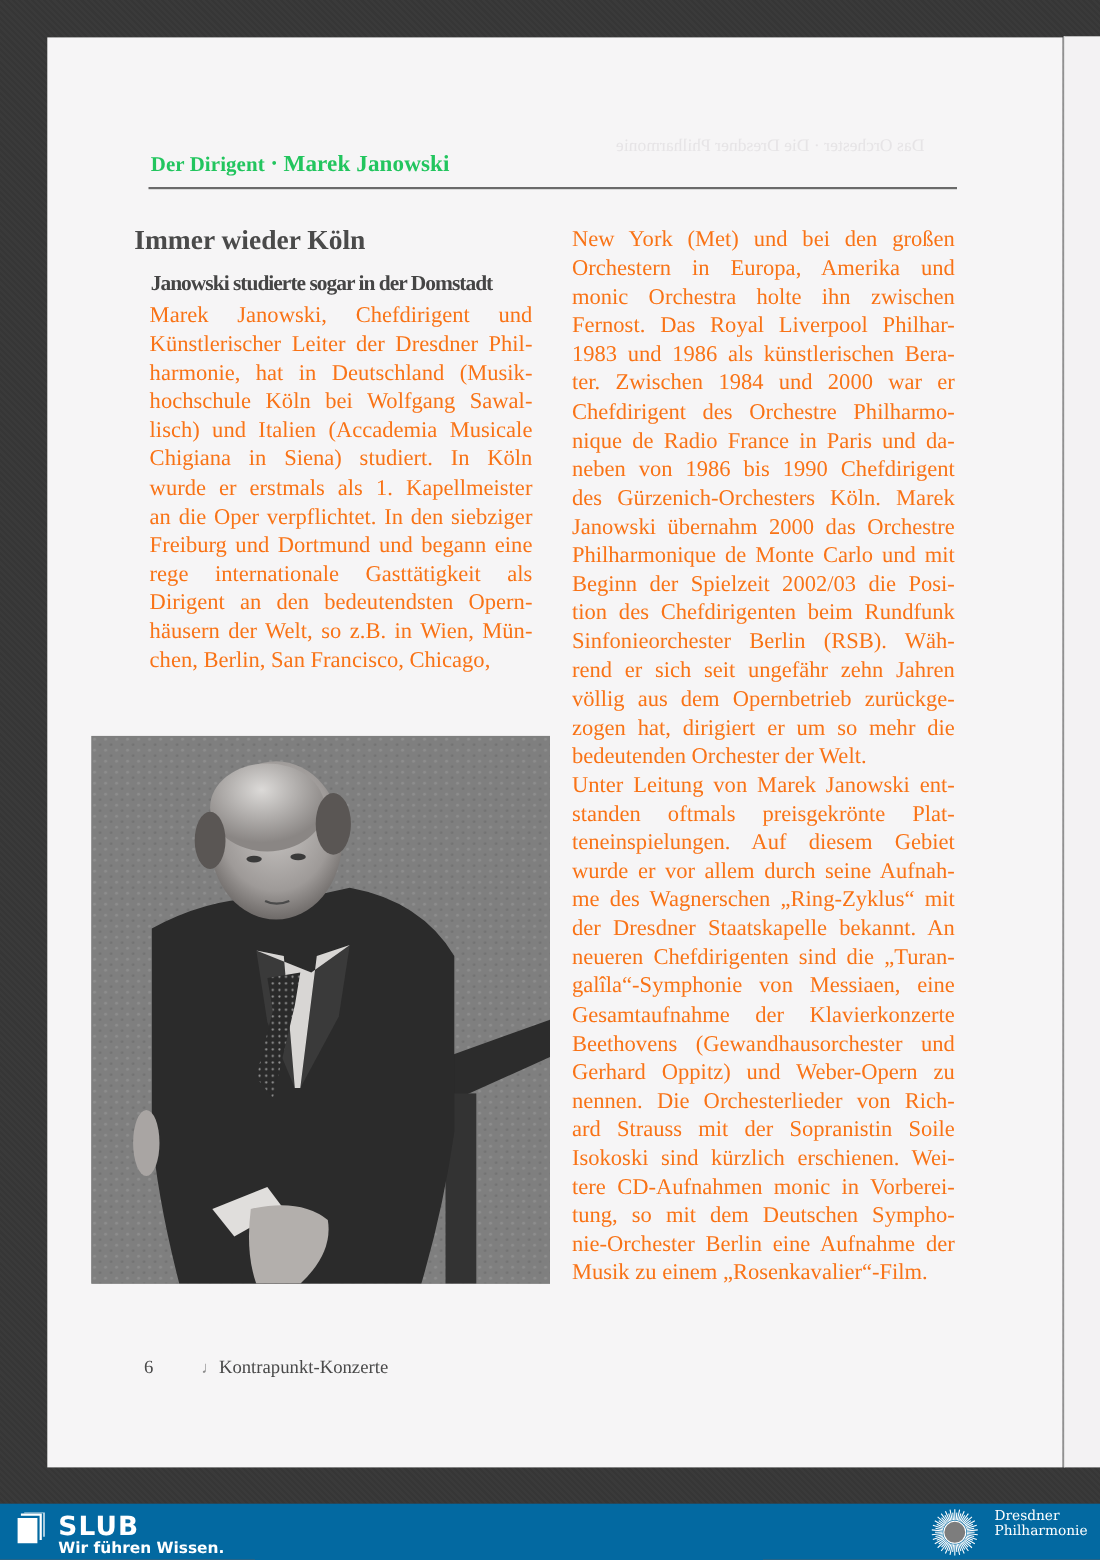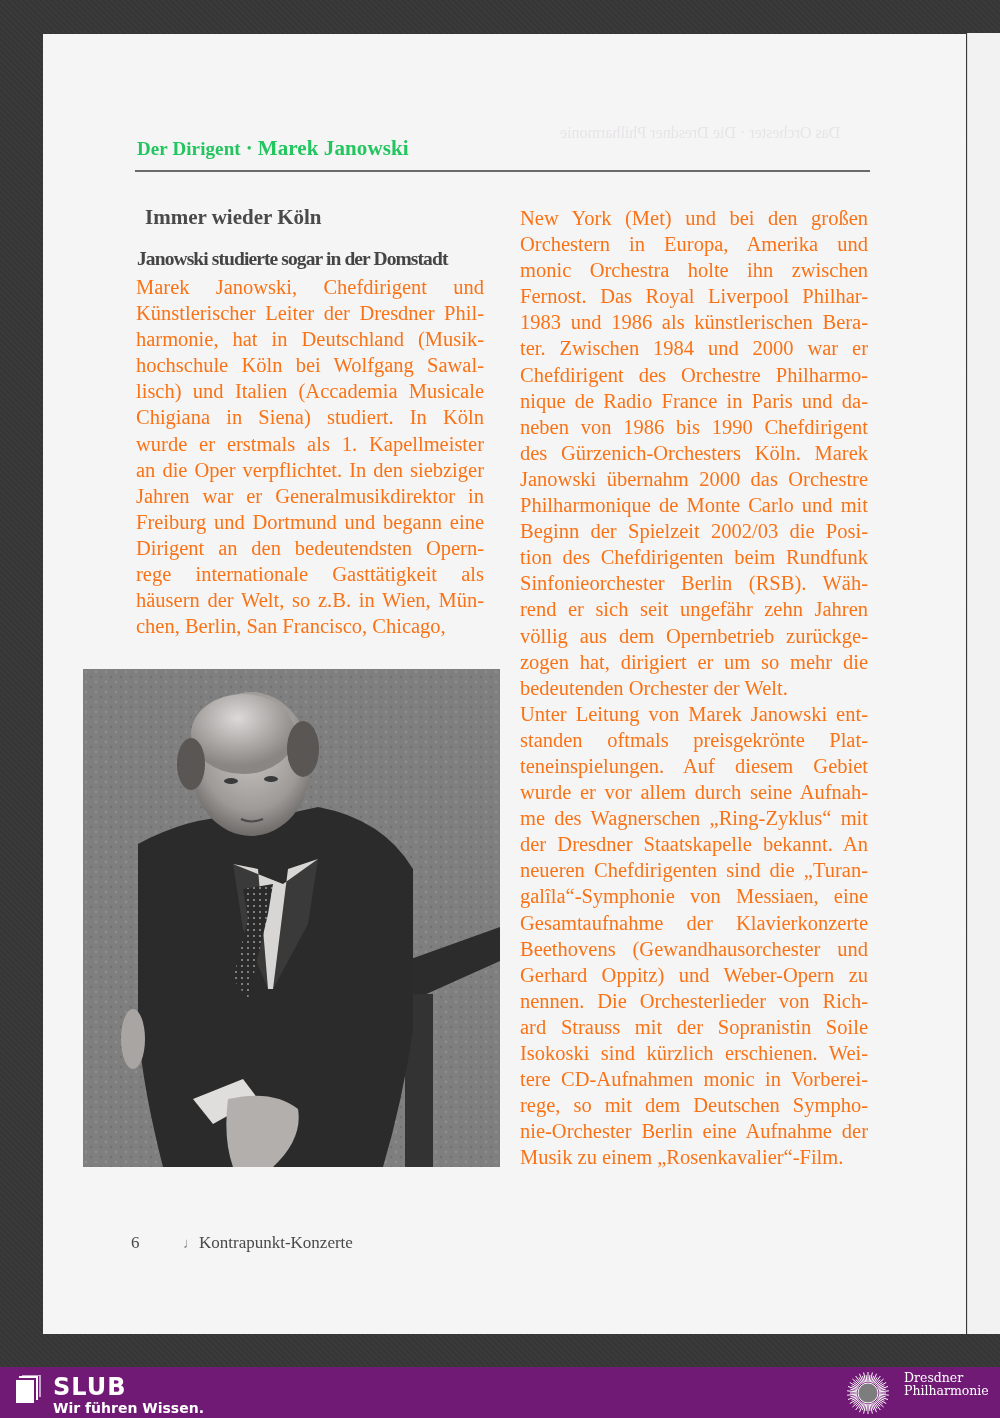--- a/index.html
+++ b/index.html
@@ -35,40 +35,40 @@
   }
   .col {
     position: absolute; font-size: 20.5px; line-height: 26.1px; color: #f97316;
     text-align: justify; hyphens: manual;
   }
   .col-left { left: 136px; top: 274px; width: 348px; }
   .col-right { left: 520px; top: 205px; width: 348px; }
   .col .line { display: block; text-align: justify; text-align-last: justify; white-space: nowrap; overflow: visible; }
   .col .line.last { text-align-last: left; }
   .title {
-    position: absolute; left: 145px; top: 205px; font-size: 21px; font-weight: bold; color: #4a4a4a;
+    position: absolute; left: 122px; top: 205px; font-size: 25px; font-weight: bold; color: #4a4a4a;
   }
   .subtitle {
     position: absolute; left: 137px; top: 248px; font-size: 19.5px; font-weight: bold; color: #454545;
     letter-spacing: -0.9px;
   }
   .photo {
     position: absolute; left: 83px; top: 669px; width: 417px; height: 498px; overflow: hidden;
     background: linear-gradient(160deg, #8c8c8c 0%, #7a7a7a 40%, #6d6d6d 100%);
   }
   .photo svg { display: block; }
   .footer-num {
     position: absolute; left: 131px; top: 1233px; font-size: 17px; color: #4a4a4a;
   }
   .footer-brand {
     position: absolute; left: 183px; top: 1233px; font-size: 17px; color: #4a4a4a;
   }
   .footer-brand .note { font-size: 15px; color: #8a8a8a; margin-right: 1px; }
   .bar {
-    position: absolute; left: 0; top: 1367px; width: 1000px; height: 51px; background: #701a75;
+    position: absolute; left: 0; top: 1367px; width: 1000px; height: 51px; background: #0369a1;
   }
   .slub-logo { position: absolute; left: 14px; top: 8px; }
   .slub-name {
     position: absolute; left: 53px; top: 6px; color: #fff; font-family: "DejaVu Sans", sans-serif;
     font-weight: bold; font-size: 24px; letter-spacing: 1px;
   }
   .slub-tag {
     position: absolute; left: 53px; top: 33px; color: #fff; font-family: "DejaVu Sans", sans-serif;
     font-size: 14px; font-weight: bold;
   }
@@ -98,24 +98,23 @@
 
 <div class="col col-left" id="colLeft">
     <span class="line">Marek Janowski, Chefdirigent und</span>
     <span class="line">Künstlerischer Leiter der Dresdner Phil-</span>
     <span class="line">harmonie, hat in Deutschland (Musik-</span>
     <span class="line">hochschule Köln bei Wolfgang Sawal-</span>
     <span class="line">lisch) und Italien (Accademia Musicale</span>
     <span class="line">Chigiana in Siena) studiert. In Köln</span>
     <span class="line">wurde er erstmals als 1. Kapellmeister</span>
     <span class="line">an die Oper verpflichtet. In den siebziger</span>
-    <span class="line">Jahren war er Generalmusikdirektor in</span>
     <span class="line">Freiburg und Dortmund und begann eine</span>
+    <span class="line">rege internationale Gasttätigkeit als</span>
     <span class="line">Dirigent an den bedeutendsten Opern-</span>
-    <span class="line">rege internationale Gasttätigkeit als</span>
     <span class="line">häusern der Welt, so z.B. in Wien, Mün-</span>
     <span class="line last">chen, Berlin, San Francisco, Chicago,</span>
   </div>
 <div class="col col-right" id="colRight">
     <span class="line">New York (Met) und bei den großen</span>
     <span class="line">Orchestern in Europa, Amerika und</span>
     <span class="line">monic Orchestra holte ihn zwischen</span>
     <span class="line">Fernost. Das Royal Liverpool Philhar-</span>
     <span class="line">1983 und 1986 als künstlerischen Bera-</span>
     <span class="line">ter. Zwischen 1984 und 2000 war er</span>
@@ -140,21 +139,21 @@
     <span class="line">der Dresdner Staatskapelle bekannt. An</span>
     <span class="line">neueren Chefdirigenten sind die „Turan-</span>
     <span class="line">galîla“-Symphonie von Messiaen, eine</span>
     <span class="line">Gesamtaufnahme der Klavierkonzerte</span>
     <span class="line">Beethovens (Gewandhausorchester und</span>
     <span class="line">Gerhard Oppitz) und Weber-Opern zu</span>
     <span class="line">nennen. Die Orchesterlieder von Rich-</span>
     <span class="line">ard Strauss mit der Sopranistin Soile</span>
     <span class="line">Isokoski sind kürzlich erschienen. Wei-</span>
     <span class="line">tere CD-Aufnahmen monic in Vorberei-</span>
-    <span class="line">rege, so mit dem Deutschen Sympho-</span>
+    <span class="line">tung, so mit dem Deutschen Sympho-</span>
     <span class="line">nie-Orchester Berlin eine Aufnahme der</span>
     <span class="line last">Musik zu einem „Rosenkavalier“-Film.</span>
   </div>
 
 <div class="photo">
   <svg width="417" height="498" viewBox="0 0 417 498">
     <defs>
       <pattern id="carpet" width="10" height="10" patternUnits="userSpaceOnUse">
         <rect width="10" height="10" fill="#8a8a8a"></rect>
         <circle cx="3" cy="3" r="1.4" fill="#9a9a9a"></circle>

